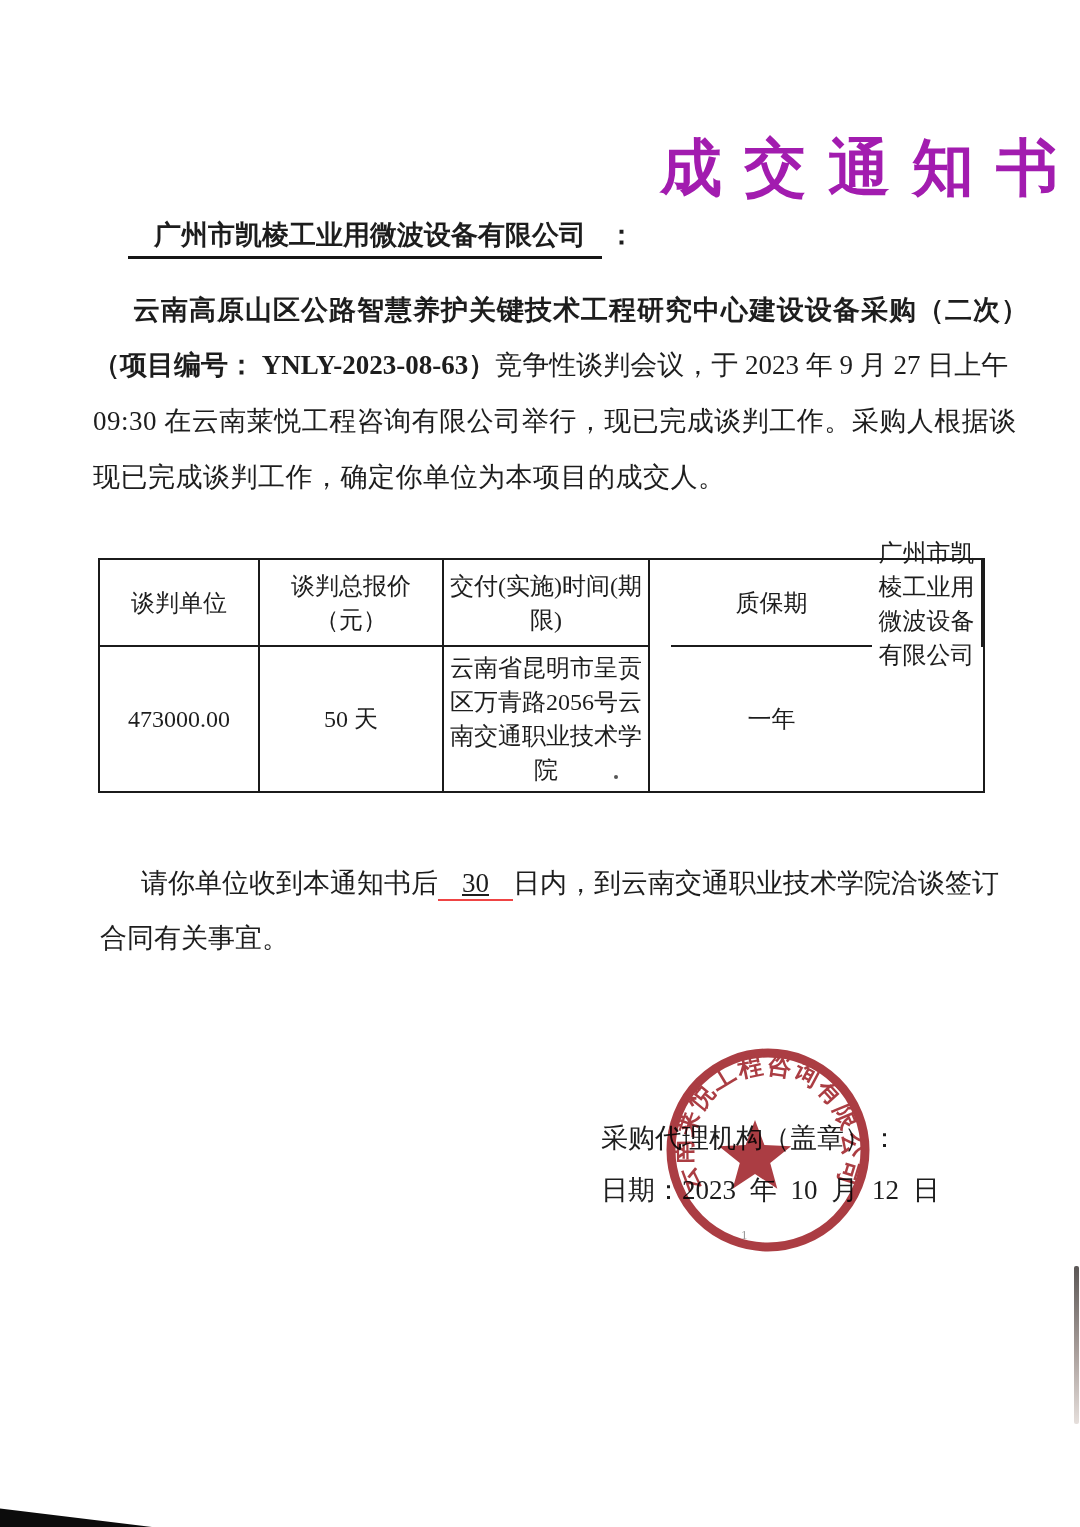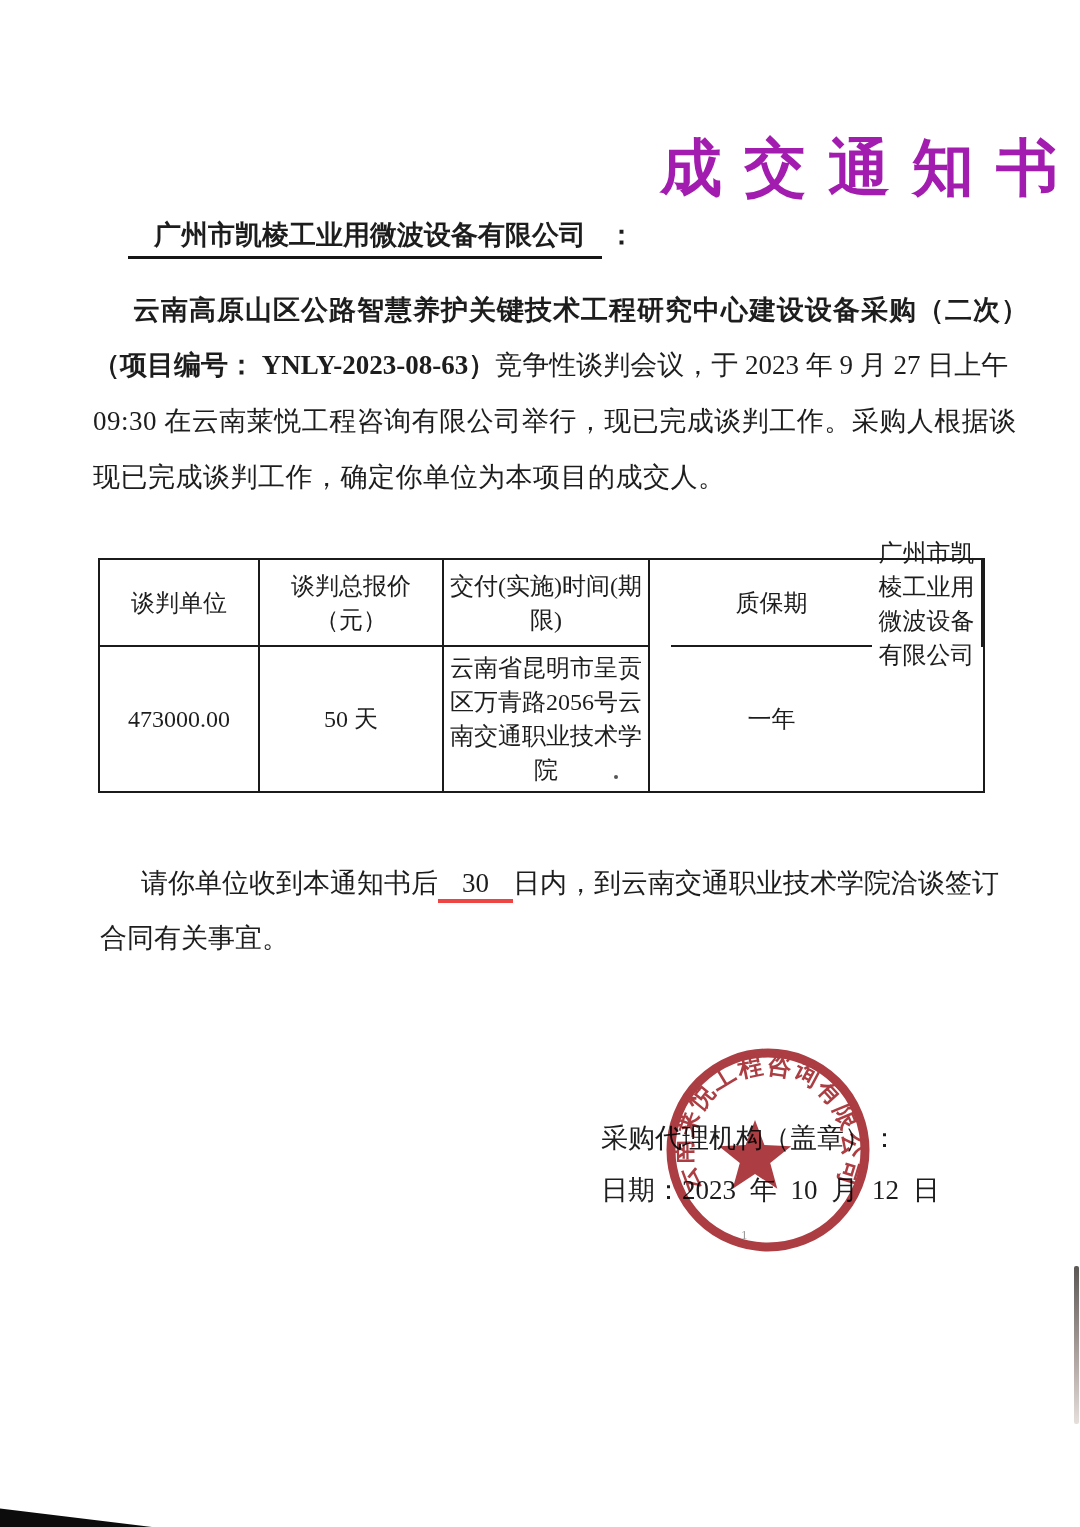--- a/index.html
+++ b/index.html
@@ -37,21 +37,21 @@
     border-right:2px solid #1b1b1b;box-sizing:border-box;
     display:flex;align-items:center;justify-content:center;
     text-align:center;font-size:24px;line-height:34px;
     white-space:pre-line;padding:0 4px;
   }
   .cell.last{border-right:none;margin-left:21px;}
   .cell.head{border-bottom:2px solid #1b1b1b;}
   .cell.c0{padding:0 5px;}
   
   .n1{top:866px;text-indent:48px;}
-  .n1 .days{border-bottom:4px solid #ef4444;padding:0 24px 1px 24px;}
+  .n1 .days{border-bottom:2px solid #ef4444;padding:0 24px 1px 24px;text-decoration:underline;}
   .n2{top:921px;margin-left:7px;}
   
   .sig{position:absolute;left:601px;font-size:27px;white-space:nowrap;}
   .sig.label{top:1120px;}
   .sig.date{top:1172px;word-spacing:7px;}
   
   .stamp{
     position:absolute;left:656px;top:1040px;width:224px;height:224px;
     mix-blend-mode:multiply;opacity:.9;
   }

